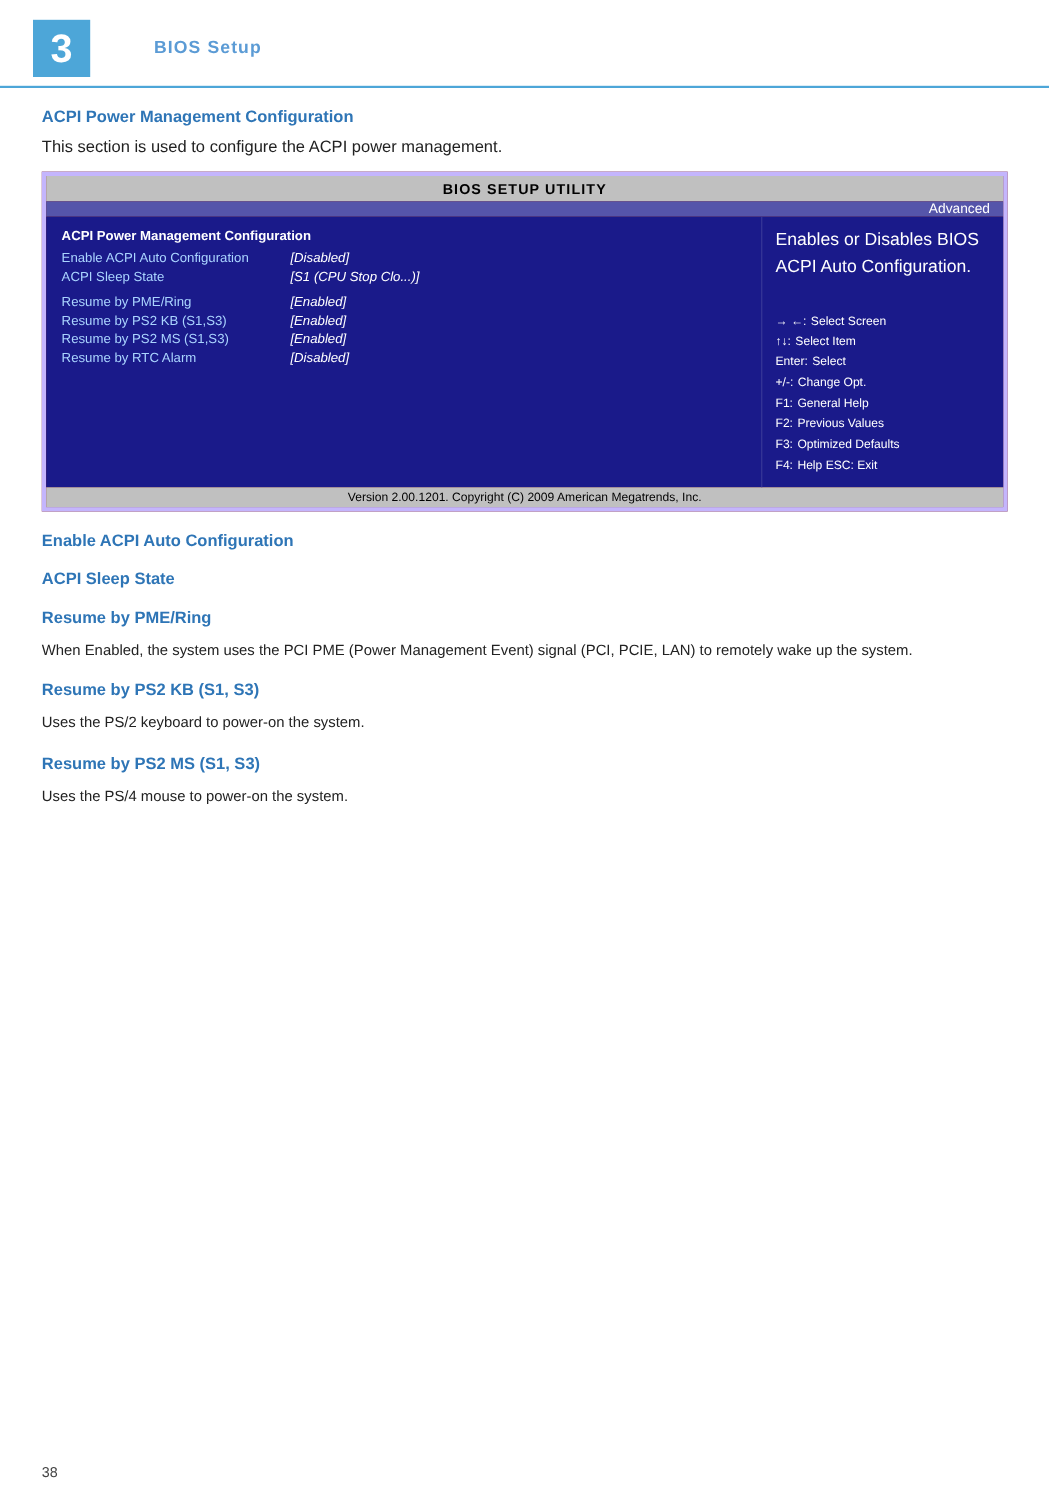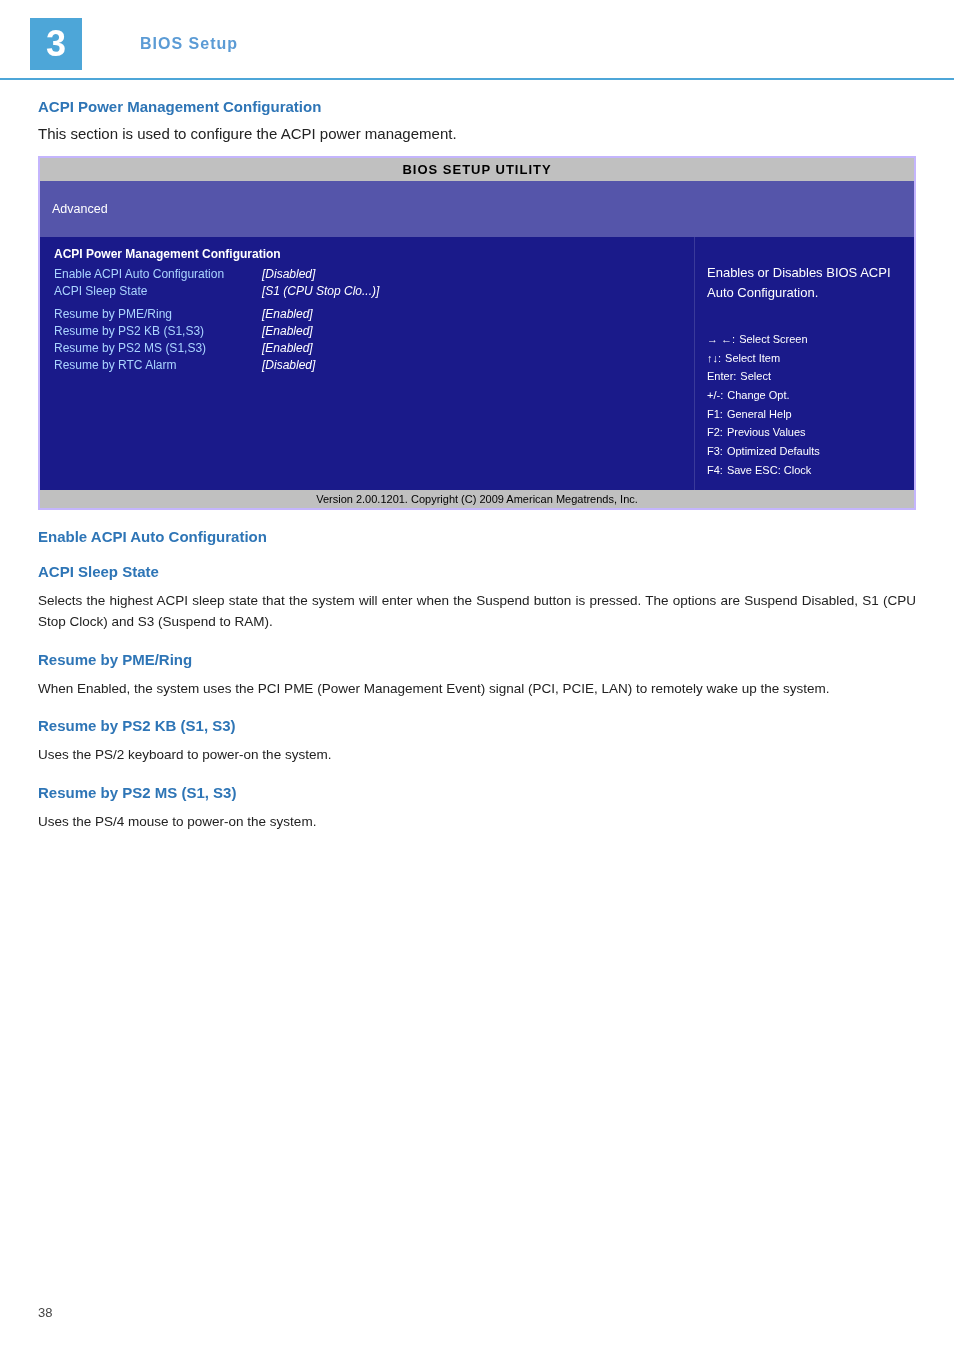--- a/index.html
+++ b/index.html
@@ -57,41 +57,42 @@
     }
 
     .intro-text {
       font-size: 15px;
       color: #222;
       margin-bottom: 14px;
     }
 
     
     .bios-table-wrapper {
-      border: 2px solid #c4b5fd;
+      border: 4px solid #c4b5fd;
       background: #7f1d1d;
       margin-bottom: 18px;
       font-size: 12.5px;
     }
 
     .bios-title-row {
       background: #c0c0c0;
       color: #000;
       text-align: center;
       font-weight: bold;
       padding: 4px 0;
       font-size: 13px;
       letter-spacing: 1px;
     }
 
     .bios-nav-row {
       background: #5555aa;
       color: #fff;
-      padding: 21px 12px;
+      padding: 0 12px;
       font-size: 12.5px;
+      text-align: right;
     }
 
     .bios-body {
       display: flex;
       background: #1a1a8a;
       min-height: 200px;
     }
 
     .bios-left {
       flex: 1;
@@ -133,24 +134,23 @@
 
     .bios-item-val {
       color: #fff;
       font-size: 12px;
       margin-left: 8px;
       font-style: italic;
     }
 
     .bios-help-text {
       color: #fff;
-      font-size: 13px;
+      font-size: 16px;
       line-height: 1.5;
       margin-bottom: 28px;
-      margin-top: 16px;
     }
 
     .bios-key-help {
       color: #fff;
       font-size: 11px;
       line-height: 1.7;
     }
 
     .bios-key-help .key-line {
       display: flex;
@@ -175,21 +175,21 @@
     }
 
     
     .section-block {
       margin-bottom: 14px;
     }
 
     
     .page-footer {
       position: absolute;
-      bottom: 34px;
+      bottom: 8px;
       left: 38px;
       font-size: 13px;
       color: #444;
     }
   </style>
 </head>
 <body>
 
 <div class="page-header">
   <div class="page-number-box">3</div>
@@ -267,36 +267,35 @@
           <div class="key-line">
             <span>F2:</span>
             <span>Previous Values</span>
           </div>
           <div class="key-line">
             <span>F3:</span>
             <span>Optimized Defaults</span>
           </div>
           <div class="key-line">
             <span>F4:</span>
-            <span>Save  ESC: Clock</span>
+            <span>Help  ESC: Exit</span>
           </div>
         </div>
       </div>
     </div>
 
     <div class="bios-footer-row">Version 2.00.1201. Copyright (C) 2009 American Megatrends, Inc.</div>
   </div>
 
   <div class="section-block">
     <div class="section-heading">Enable ACPI Auto Configuration</div>
   </div>
 
   <div class="section-block">
     <div class="section-heading">ACPI Sleep State</div>
-    <div class="subsection-body">Selects the highest ACPI sleep state that the system will enter when the Suspend button is pressed. The options are Suspend Disabled, S1 (CPU Stop Clock) and S3 (Suspend to RAM).</div>
   </div>
 
   <div class="section-block">
     <div class="section-heading">Resume by PME/Ring</div>
     <div class="subsection-body">When Enabled, the system uses the PCI PME (Power Management Event) signal (PCI, PCIE, LAN) to remotely wake up the system.</div>
   </div>
 
   <div class="section-block">
     <div class="section-heading">Resume by PS2 KB (S1, S3)</div>
     <div class="subsection-body">Uses the PS/2 keyboard to power-on the system.</div>

